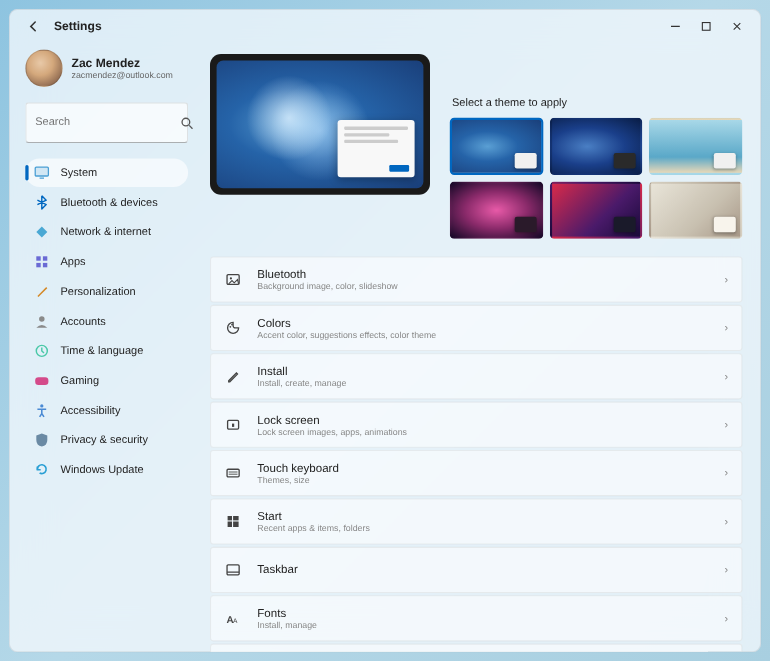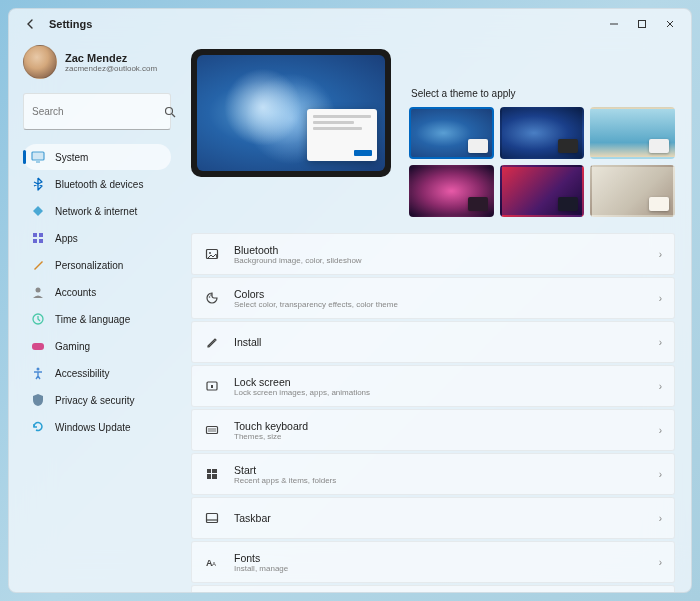--- a/index.html
+++ b/index.html
@@ -318,32 +318,33 @@
           <div class="setting-row">
             <span class="row-icon">
               <svg width="14" height="14" viewBox="0 0 14 14">
                 <path d="M7 2 A5 5 0 1 0 12 7 L9 7 A2 2 0 0 1 7 5 Z" stroke="#444" stroke-width="1.2" fill="none"></path>
                 <circle cx="4.5" cy="6" r="0.8" fill="#444"></circle>
                 <circle cx="6" cy="4" r="0.8" fill="#444"></circle>
               </svg>
             </span>
     <div class="row-text">
       <div class="row-title">Colors</div>
-      <div class="row-sub">Select color, transparency effects, color theme</div>
+      <div class="row-sub">Accent color, suggestions effects, color theme</div>
     </div>
     <span class="chevron">›</span>
           </div>
           <div class="setting-row">
             <span class="row-icon">
               <svg width="14" height="14" viewBox="0 0 14 14">
                 <path d="M3 11 L10 4 L11 5 L4 12 L3 12 Z" stroke="#444" stroke-width="1.2" fill="none"></path>
               </svg>
             </span>
     <div class="row-text">
       <div class="row-title">Install</div>
+      <div class="row-sub">Install, create, manage</div>
     </div>
     <span class="chevron">›</span>
           </div>
           <div class="setting-row">
             <span class="row-icon">
               <svg width="14" height="14" viewBox="0 0 14 14">
                 <rect x="2" y="3" width="10" height="8" rx="1" stroke="#444" stroke-width="1.2" fill="none"></rect>
                 <rect x="6" y="6" width="2" height="3" fill="#444"></rect>
               </svg>
             </span>

